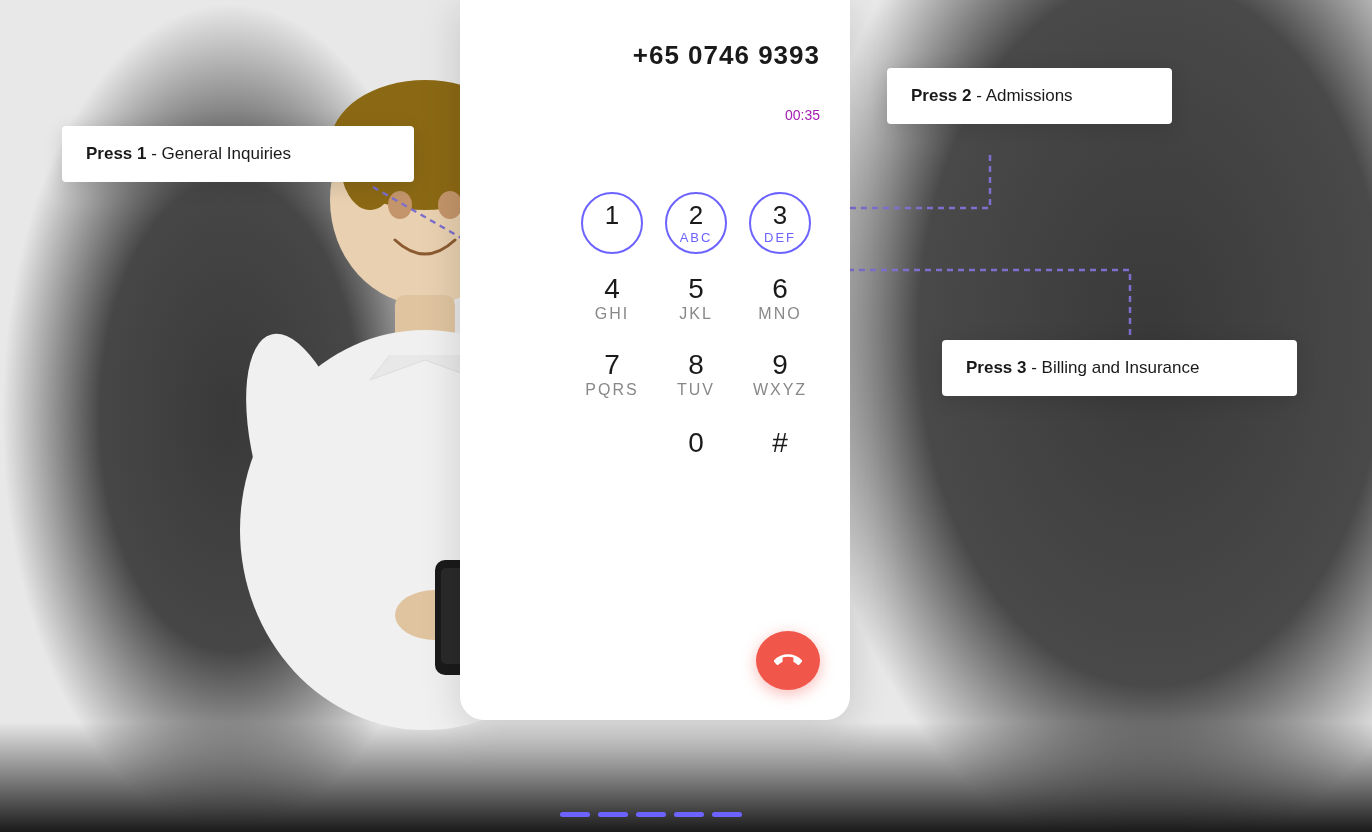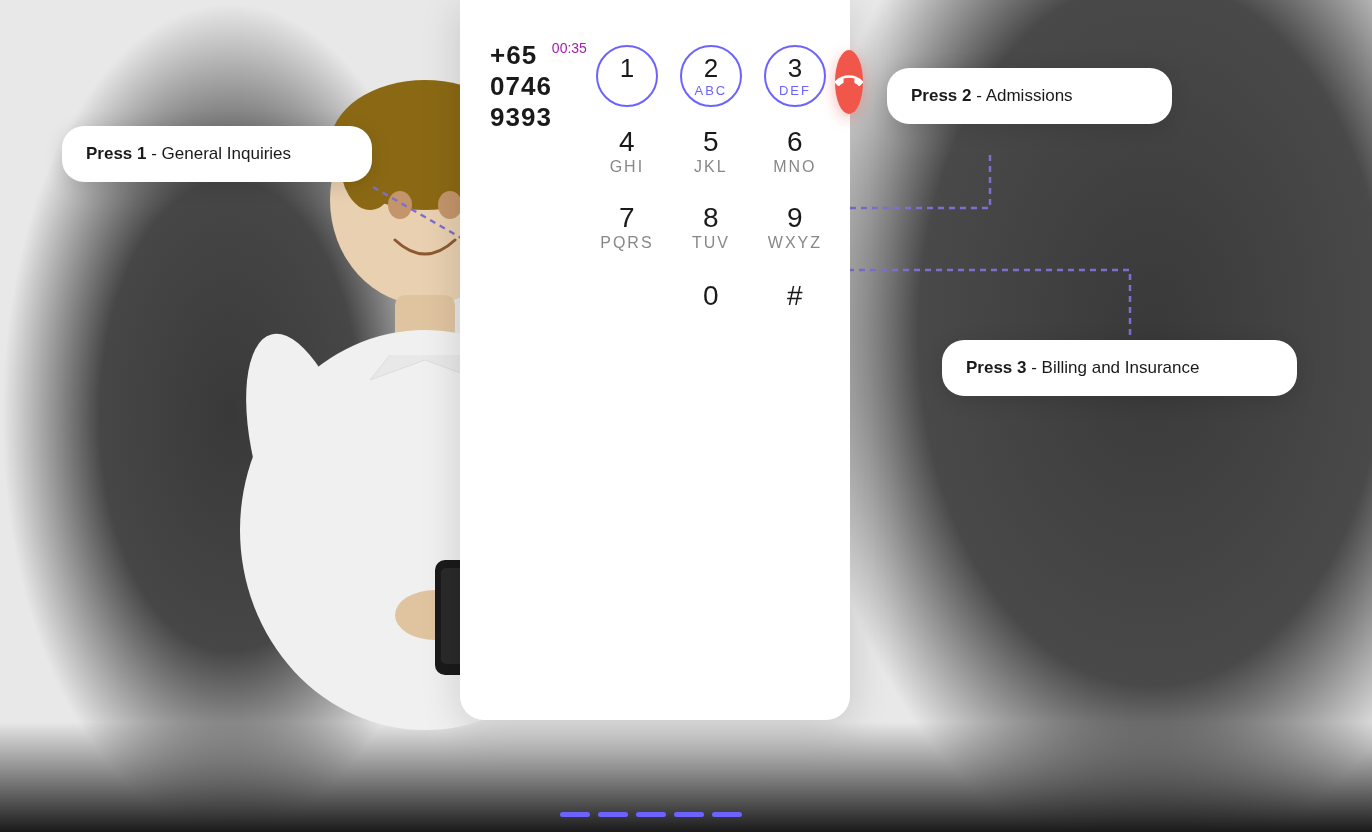--- a/index.html
+++ b/index.html
@@ -61,23 +61,25 @@
     .phone-panel {
       position: absolute;
       left: 460px;
       top: 0;
       width: 390px;
       height: 720px;
       background: white;
       border-radius: 0 0 24px 24px;
       z-index: 5;
       display: flex;
-      align-items: flex-start;
+      flex-direction: column;
+      align-items: flex-end;
       padding: 40px 30px 30px;
       box-shadow: 0 8px 40px rgba(0,0,0,0.15);
+      gap: 28px;
     }
 
     .phone-number {
       font-size: 26px;
       font-weight: 600;
       color: #1a1a1a;
       letter-spacing: 1px;
       margin-bottom: 8px;
     }
 
@@ -159,42 +161,42 @@
     .phone-icon {
       width: 28px;
       height: 28px;
       fill: white;
     }
 
     
     .tooltip-box {
       position: absolute;
       background: white;
-      border-radius: 22px;
+      border-radius: 4px;
       padding: 18px 24px;
       box-shadow: 0 4px 20px rgba(0,0,0,0.12);
       z-index: 6;
     }
 
     .tooltip-box .press-num {
       font-weight: 700;
       font-size: 17px;
       color: #1a1a1a;
     }
 
     .tooltip-box .press-text {
       font-weight: 400;
       font-size: 17px;
       color: #1a1a1a;
     }
 
     .tooltip-press1 {
       left: 62px;
       top: 126px;
-      width: 310px;
+      width: 352px;
     }
 
     .tooltip-press2 {
       right: 200px;
       top: 68px;
       width: 285px;
     }
 
     .tooltip-press3 {
       right: 75px;

